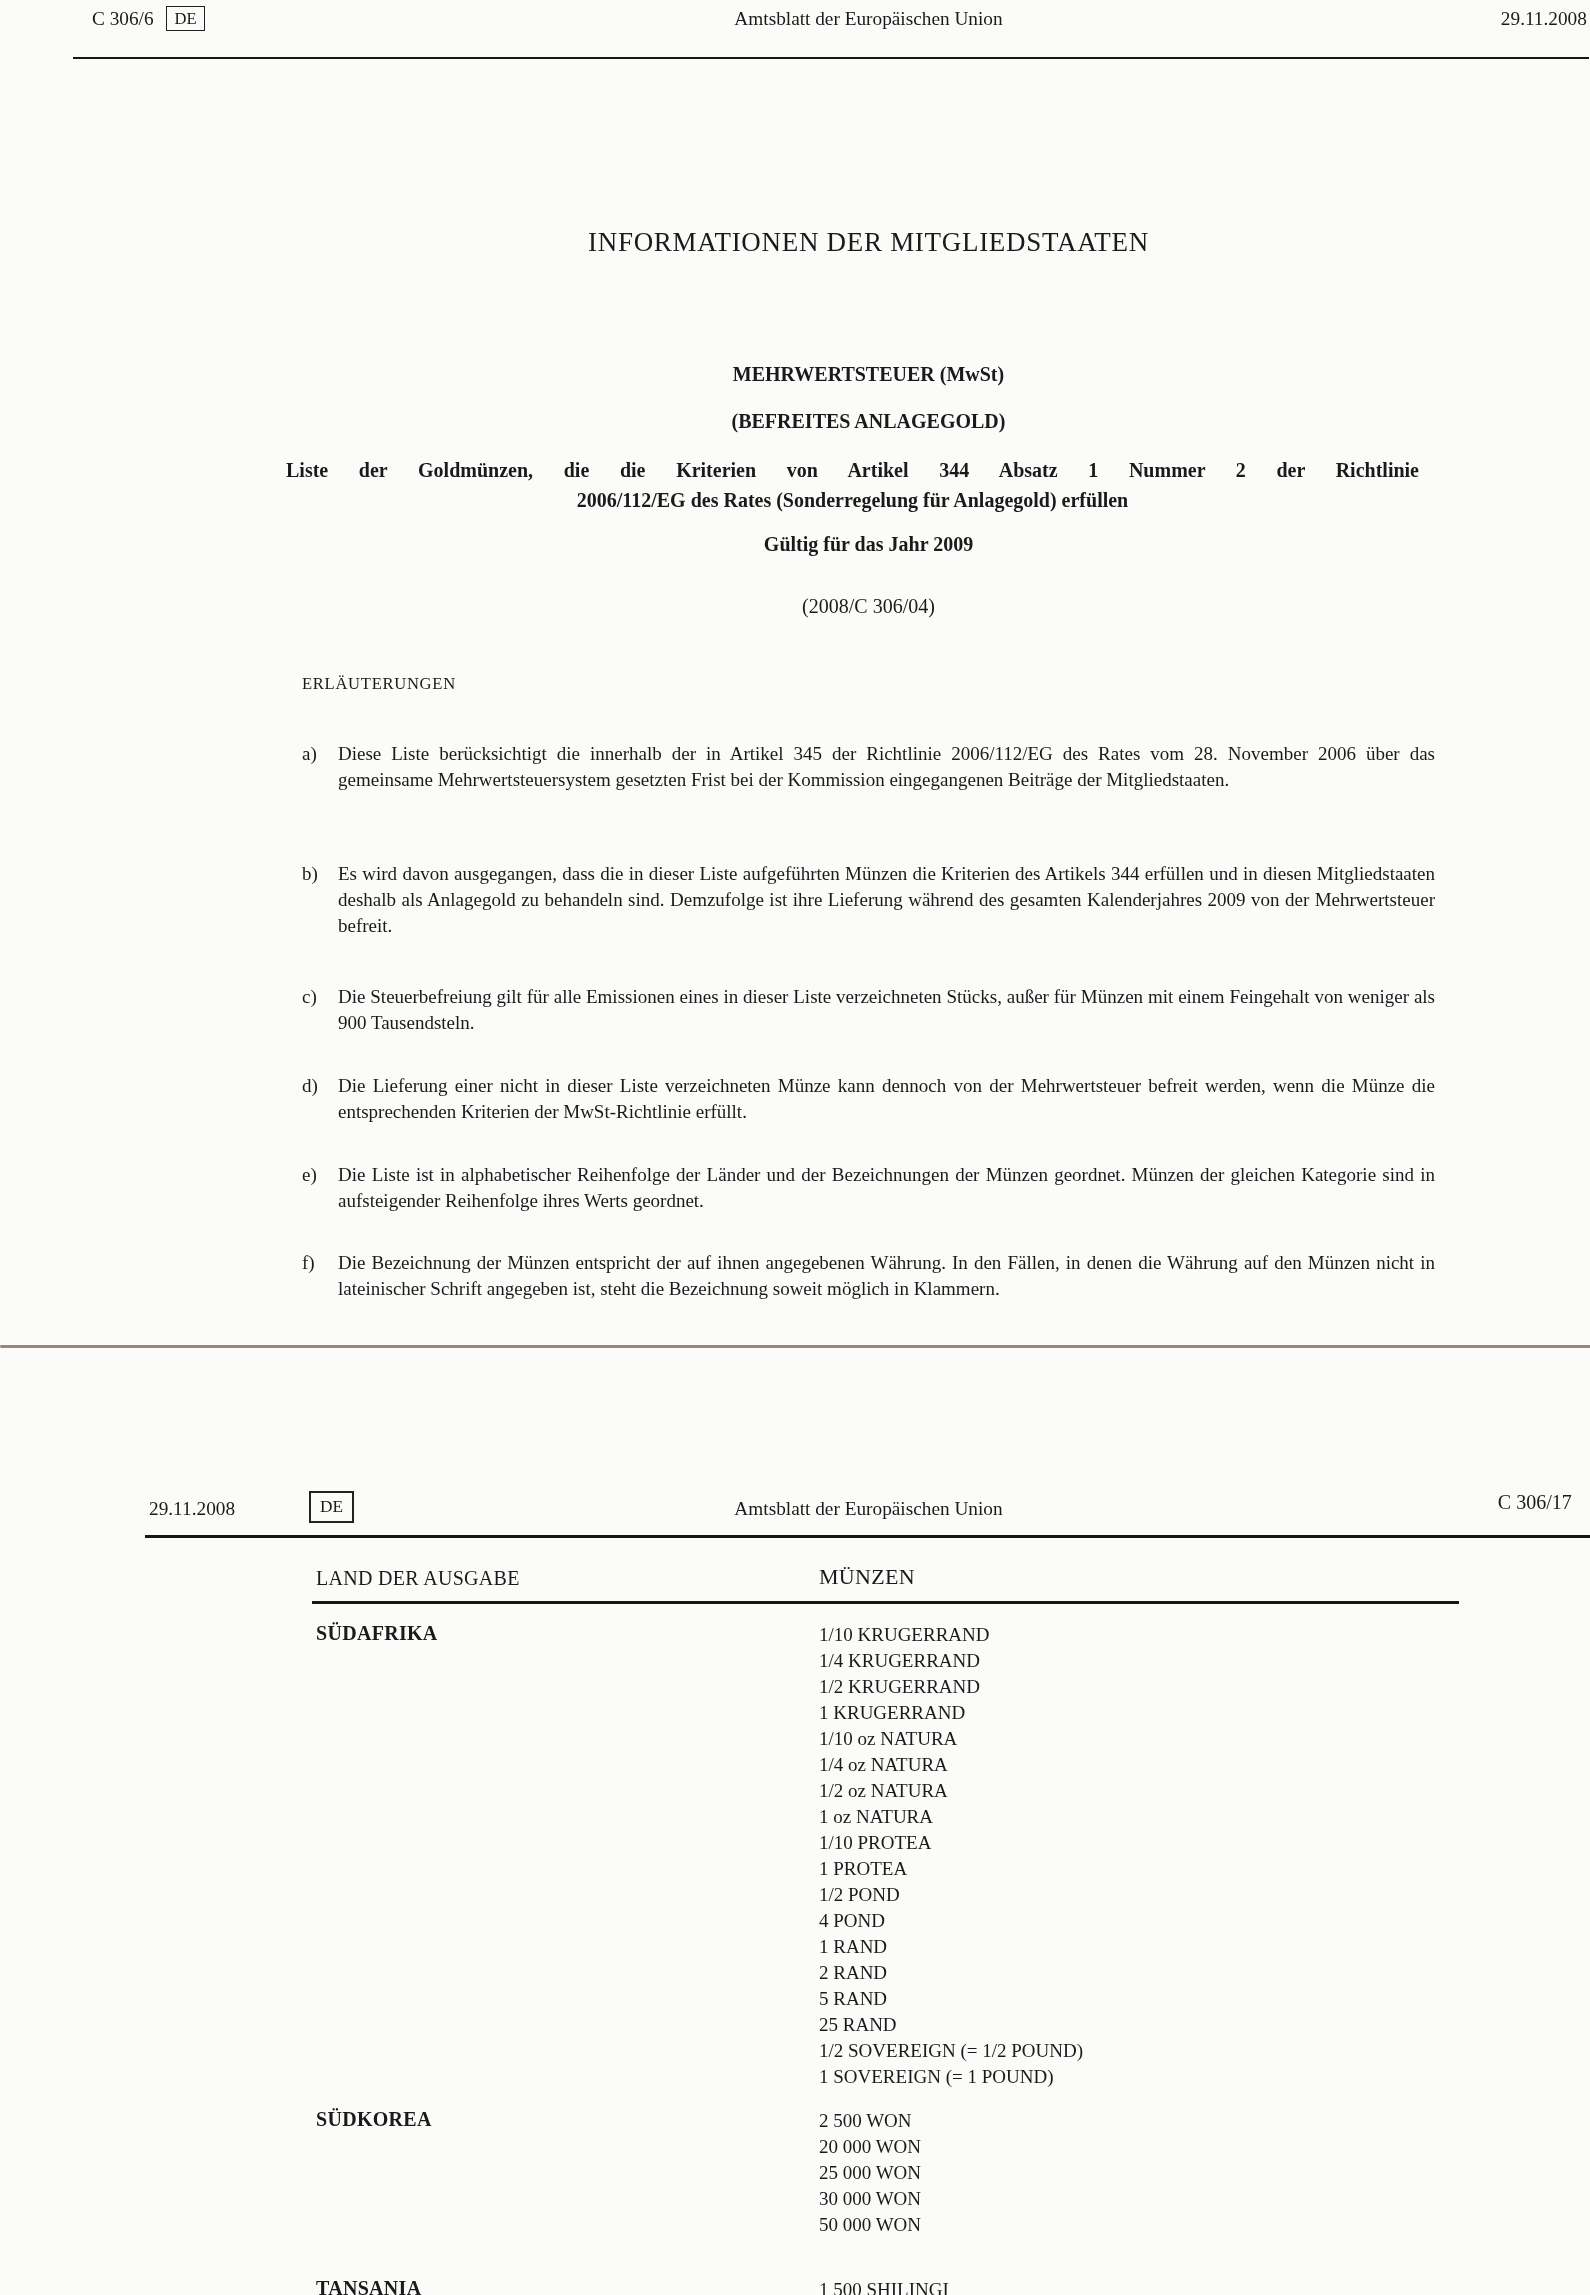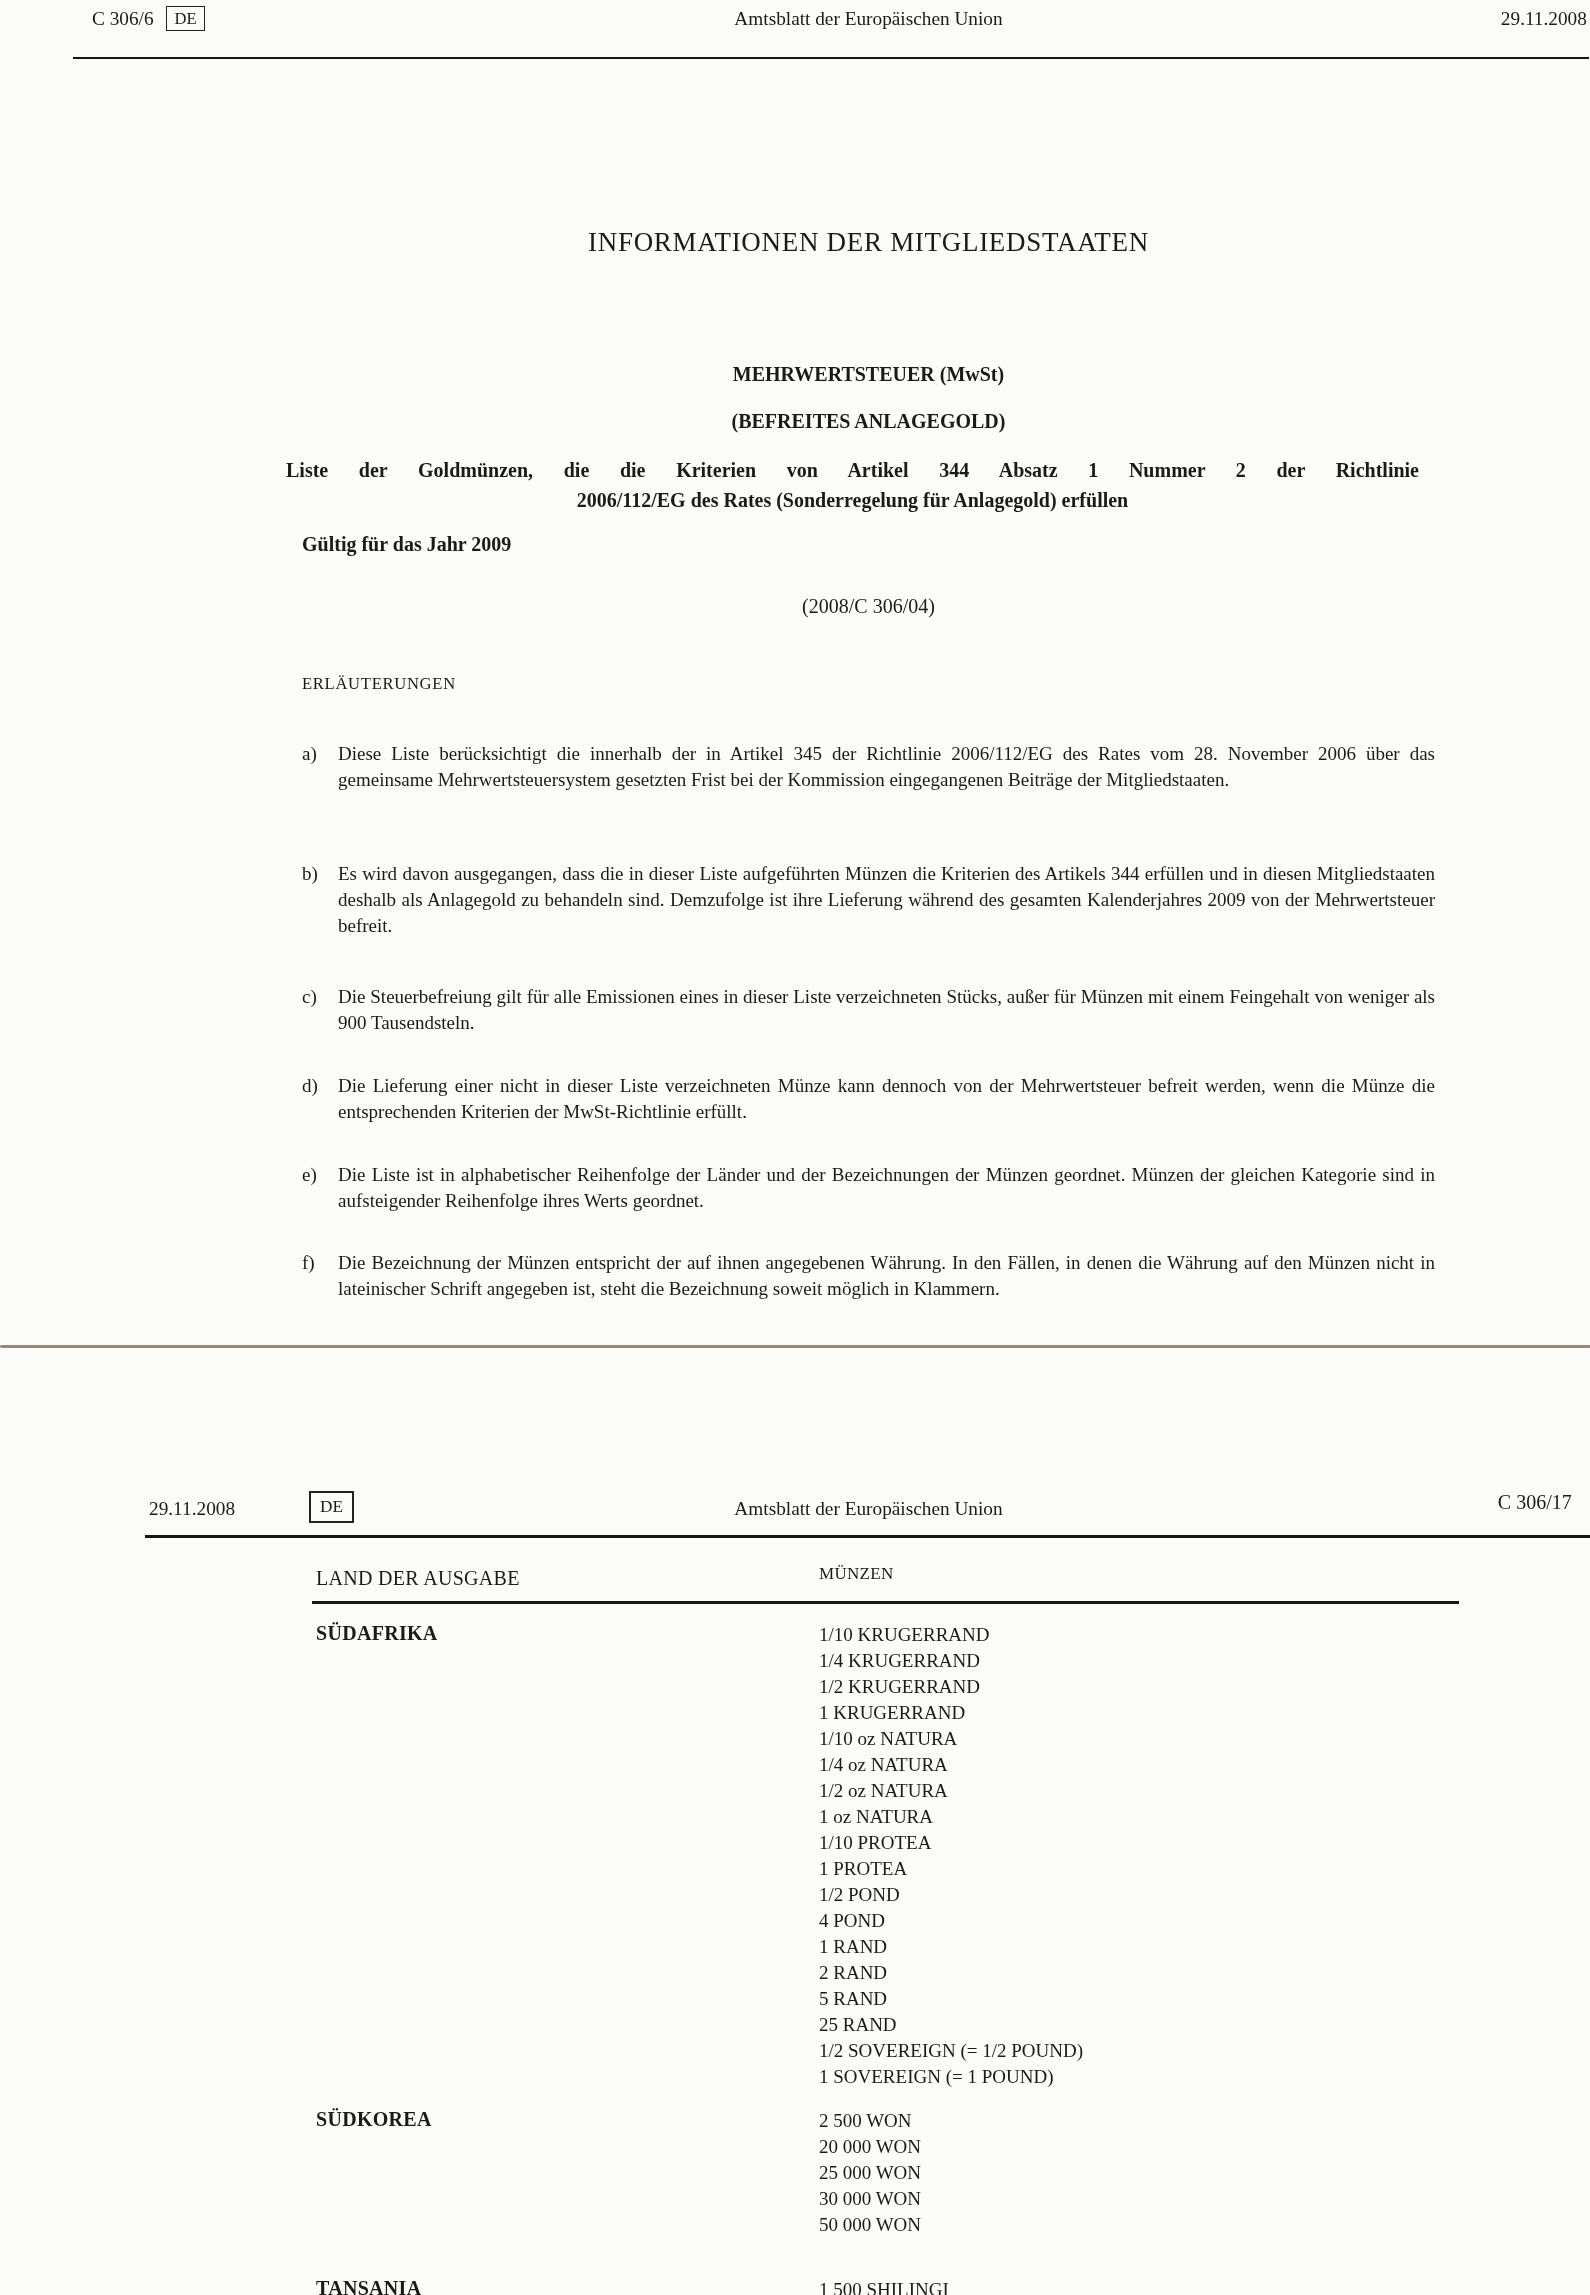--- a/index.html
+++ b/index.html
@@ -25,21 +25,21 @@
   .section-title{position:absolute;left:302px;top:227px;width:1133px;text-align:center;
     font-size:27px;letter-spacing:0.7px;}
   .sub-vat{position:absolute;left:302px;top:363px;width:1133px;text-align:center;
     font-size:20px;font-weight:bold;}
   .sub-gold{position:absolute;left:302px;top:410px;width:1133px;text-align:center;
     font-size:20px;font-weight:bold;}
   .list-title{position:absolute;left:286px;top:455px;width:1133px;
     font-size:20px;font-weight:bold;line-height:30px;}
   .list-title .l1{display:block;text-align:justify;text-align-last:justify;}
   .list-title .l2{display:block;text-align:center;}
-  .validity{position:absolute;left:302px;top:533px;width:1133px;
+  .validity{position:absolute;left:302px;top:533px;width:1133px;text-align:center;
     font-size:20px;font-weight:bold;}
   .docref{position:absolute;left:302px;top:595px;width:1133px;text-align:center;font-size:20px;}
   .notes-title{position:absolute;left:302px;top:674px;width:1133px;
     font-size:16.6px;letter-spacing:0.7px;}
 
   
   .note{position:absolute;left:302px;width:1133px;font-size:19px;line-height:26px;}
   .note .lbl{position:absolute;left:0;top:0;}
   .note .txt{margin-left:36px;text-align:justify;}
   .note-a{top:741px;} .note-b{top:861px;} .note-c{top:984px;}
@@ -51,21 +51,21 @@
   
   .p2-date{position:absolute;left:149px;top:1498px;font-size:19.3px;}
   .p2-debox{position:absolute;left:309px;top:1491px;width:41px;height:28px;
     border:2.1px solid #222;text-align:center;font-size:17.3px;line-height:28px;}
   .p2-journal{position:absolute;left:302px;top:1498px;width:1133px;text-align:center;font-size:19.3px;}
   .p2-pageref{position:absolute;right:19.3px;top:1491px;font-size:20px;}
   .p2-rule{position:absolute;left:145px;top:1535px;width:1446px;height:2.8px;background:#161616;}
 
   
   .th-country{position:absolute;left:316px;top:1567px;font-size:20px;letter-spacing:0.3px;}
-  .th-coins{position:absolute;left:819px;top:1564px;font-size:17px;letter-spacing:0.3px;}
+  .th-coins{position:absolute;left:819px;top:1564px;font-size:22px;letter-spacing:0.3px;}
   .table-rule{position:absolute;left:312px;top:1601px;width:1147px;height:2.8px;background:#161616;}
 
   .country-group{position:absolute;left:0;width:1591px;}
   .group-0{top:1622px;} .group-1{top:2108px;} .group-2{top:2277px;}
   .country-group .country{position:absolute;left:316px;top:0;font-size:20px;font-weight:bold;letter-spacing:0.3px;}
   .country-group .coins{position:absolute;left:819px;top:0;}
   .coin-line{font-size:19px;line-height:26px;white-space:nowrap;}
 </style>
 </head>
 <body>

